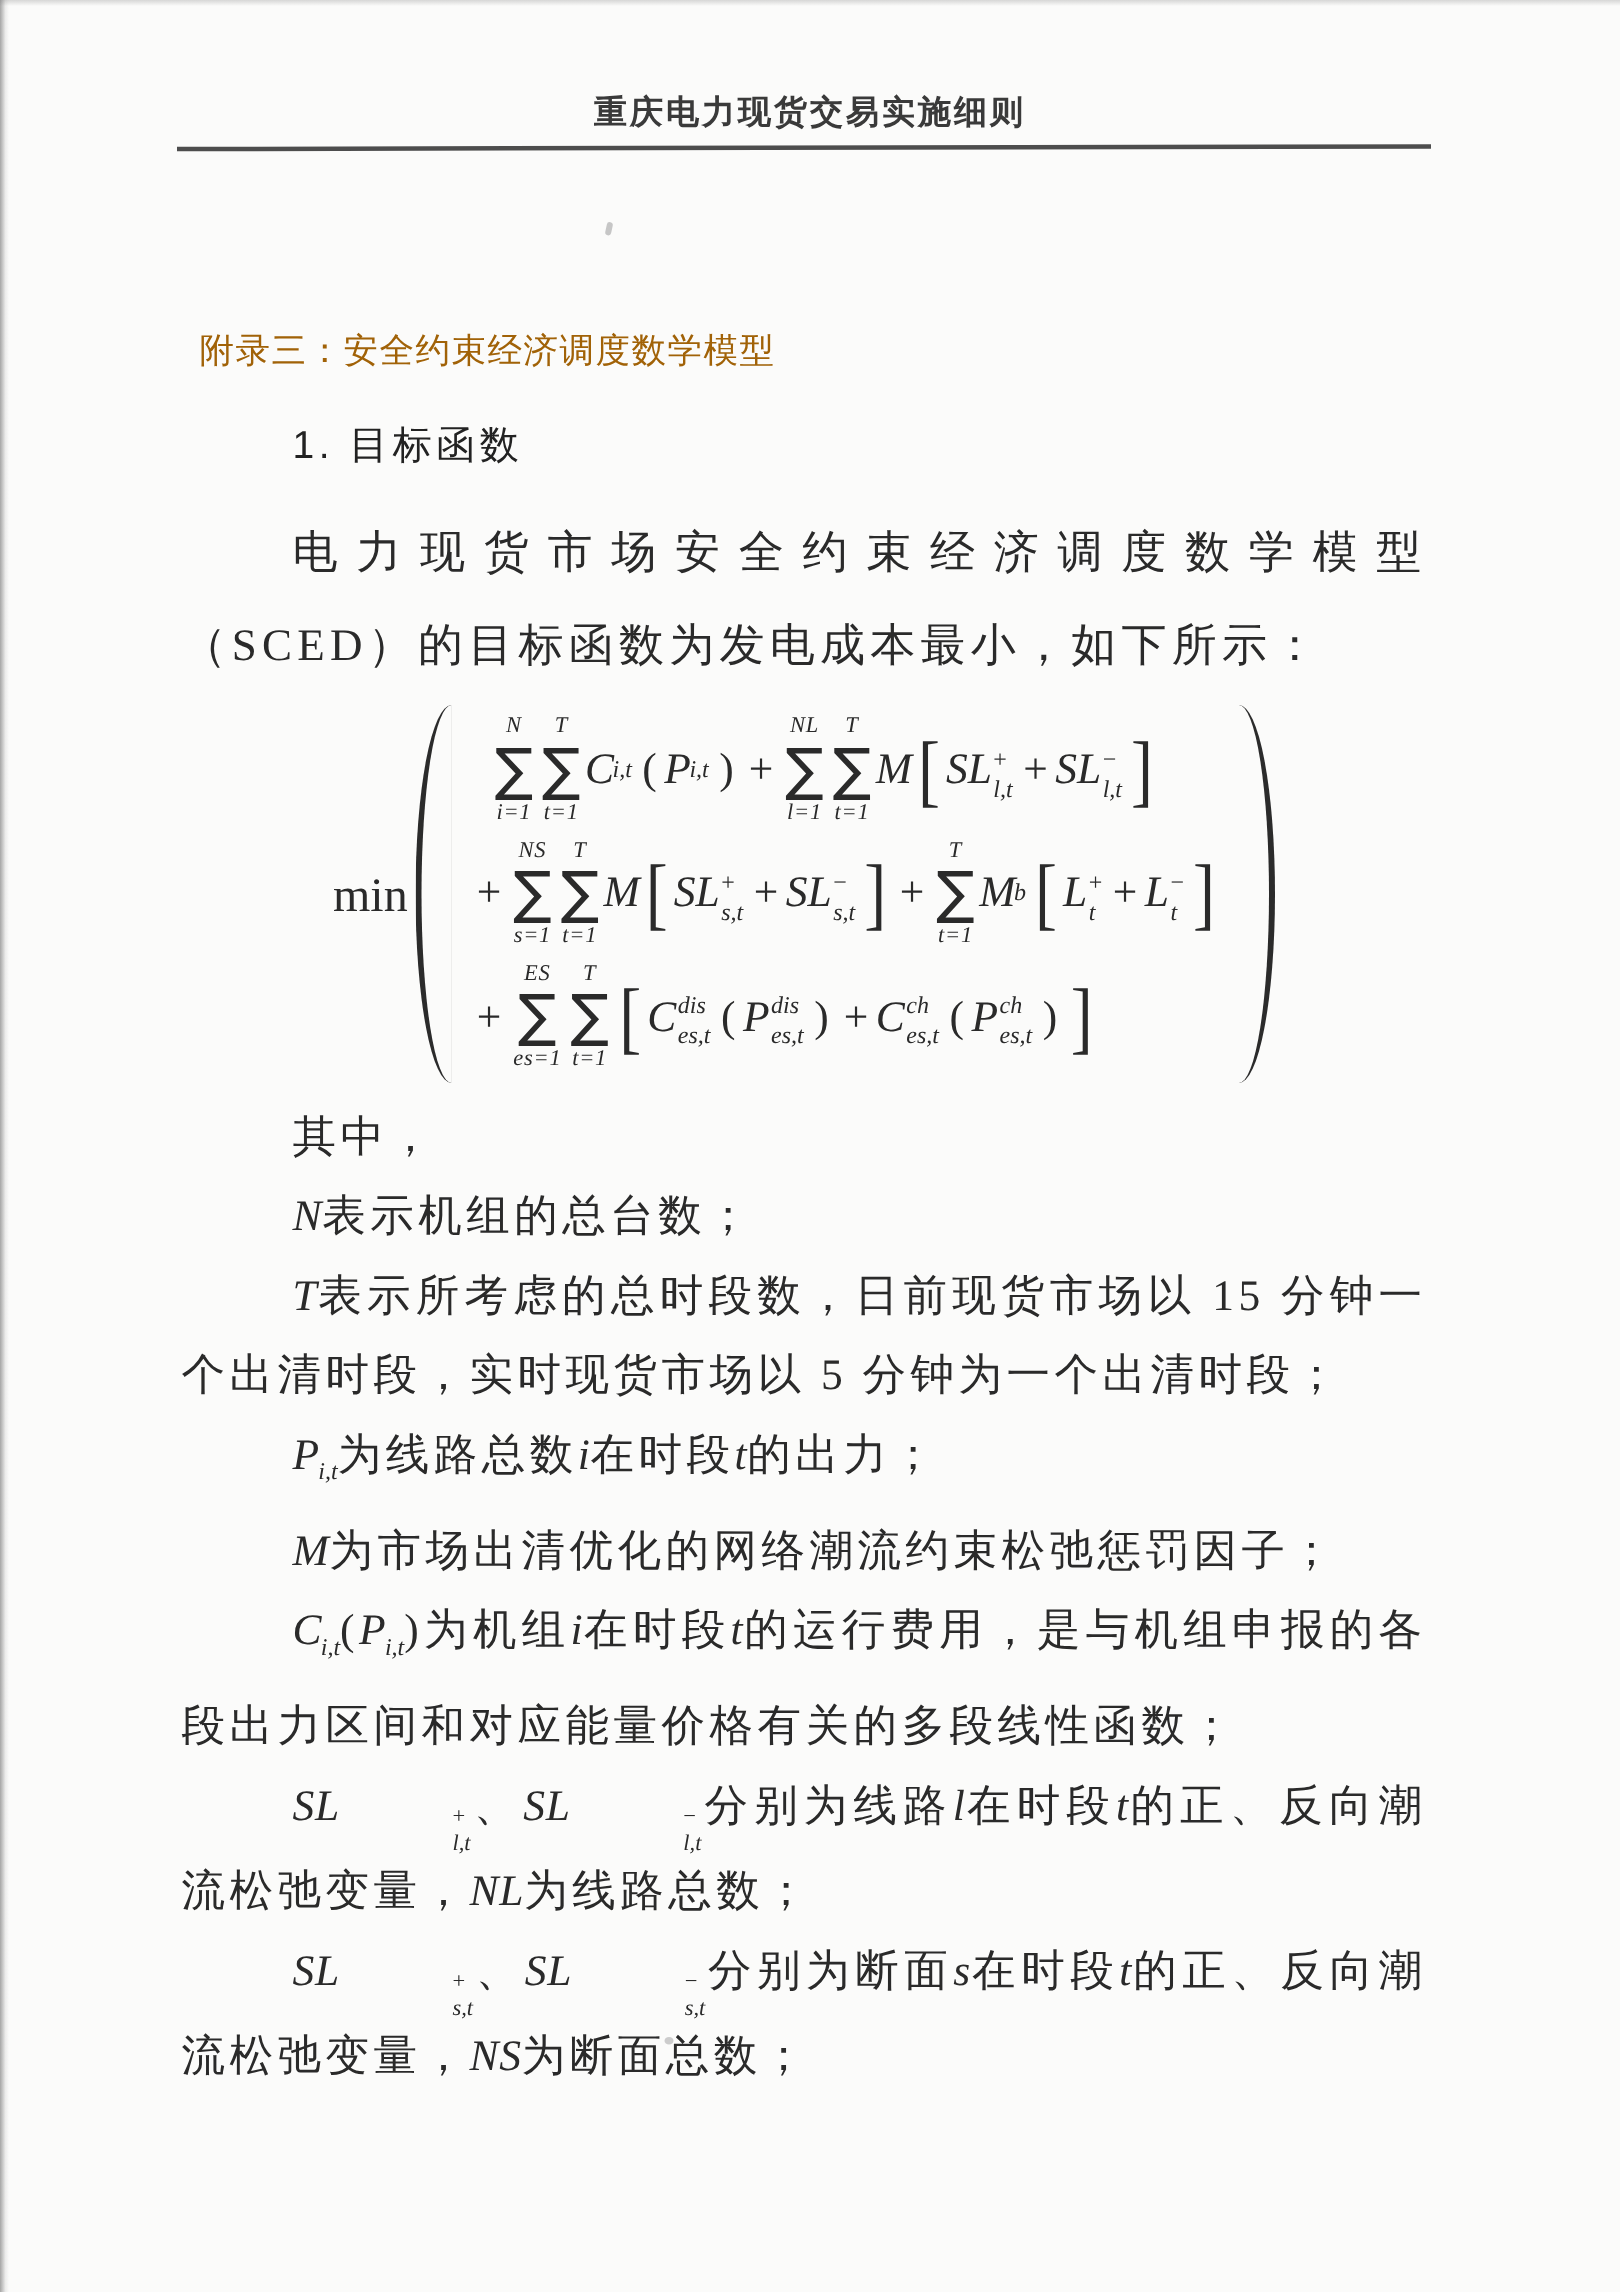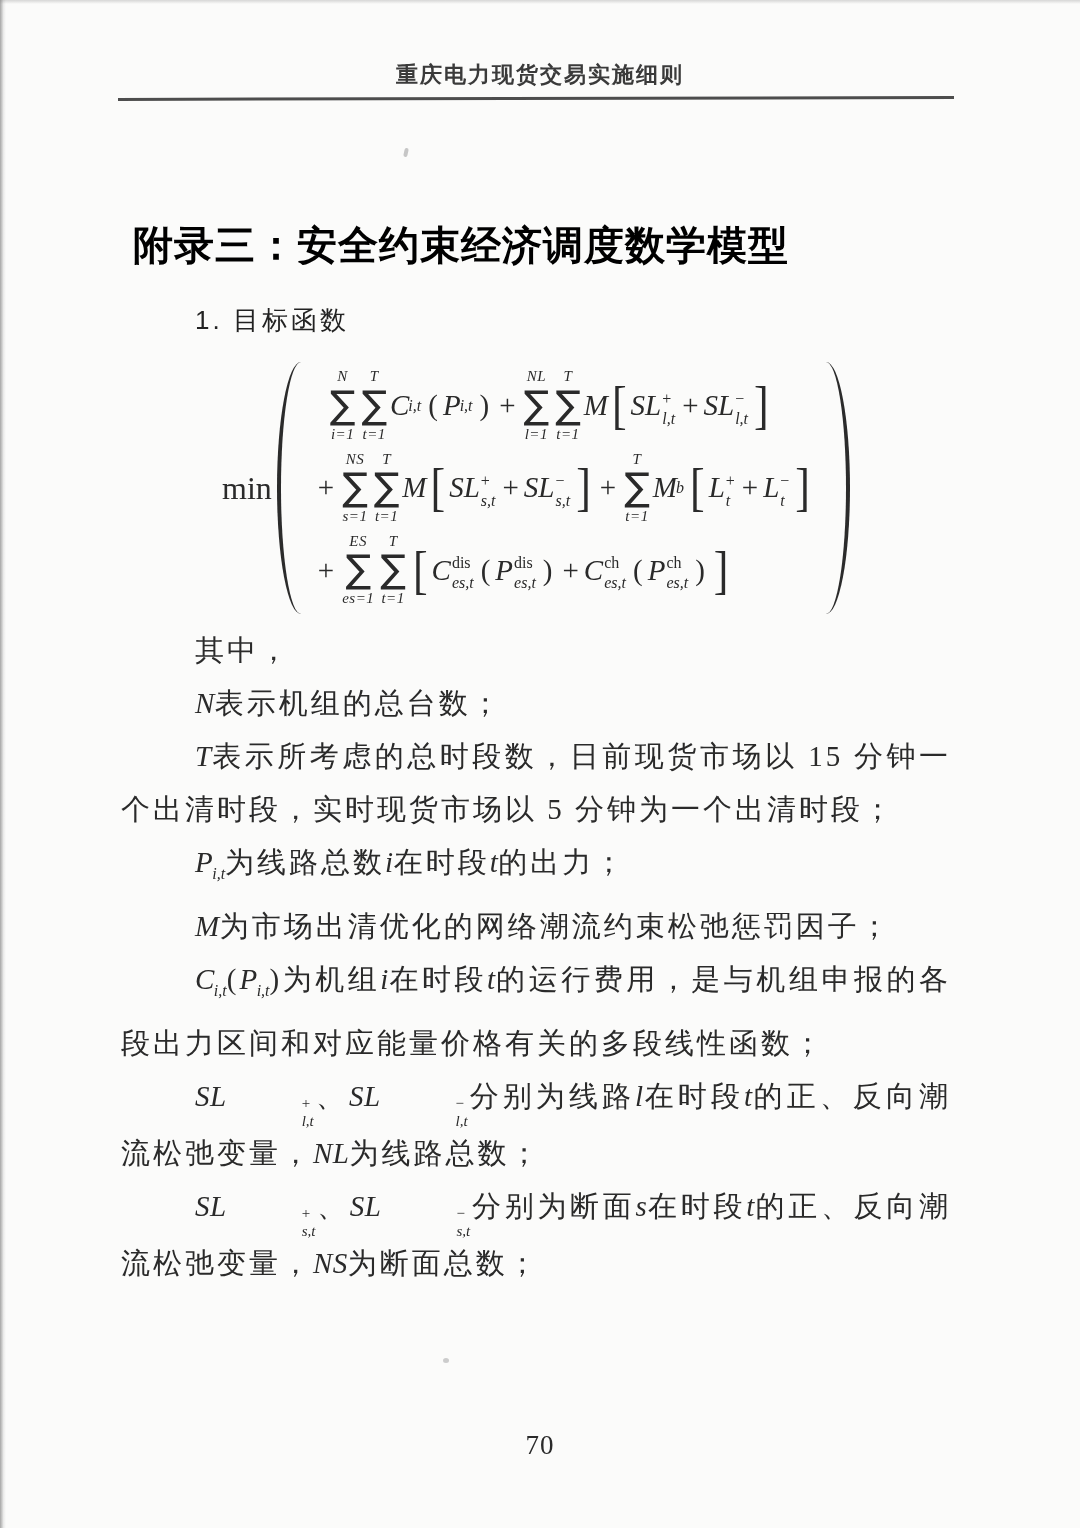--- a/index.html
+++ b/index.html
@@ -14,21 +14,21 @@
   .speck2{position:absolute;left:443px;top:1358px;width:6px;height:5px;background:#cccccc;border-radius:50%;}
 
   .header-title{position:absolute;top:60px;left:0;right:0;text-align:center;
         font-family:"Liberation Sans","DejaVu Sans",sans-serif;font-weight:600;
         font-size:22px;letter-spacing:2px;color:#3a3a3a;}
   .header-rule{position:absolute;top:97px;left:118px;width:836px;height:2.5px;background:#4d4d4d;
         transform:rotate(-0.12deg);}
 
   .content{position:absolute;left:121px;top:218px;width:830px;}
   h1.appendix{margin:0 0 30px 12px;font-family:"Liberation Sans","DejaVu Sans",sans-serif;
-        font-weight:bold;font-size:40px;letter-spacing:1px;color:#000000;}
+        font-weight:normal;font-size:23px;letter-spacing:1px;color:#a16207;}
   h2.section{margin:0 0 24px 74px;font-family:"Liberation Sans","DejaVu Sans",sans-serif;
         font-weight:normal;font-size:26px;letter-spacing:3px;color:#222;}
   p.intro{margin:0;font-size:30px;line-height:62px;text-align:justify;text-indent:74px;letter-spacing:3.5px;}
 
   .formula{display:flex;align-items:center;justify-content:center;margin:8px 0 10px;}
   .minlab{font-size:32px;margin-right:5px;}
   .lparen{width:20px;min-width:20px;height:252px;border-left:4px solid #2b2b2b;
         border-top-left-radius:100% 50%;border-bottom-left-radius:100% 50%;margin-right:12px;}
   .rparen{width:20px;min-width:20px;height:252px;border-right:4px solid #2b2b2b;
         border-top-right-radius:100% 50%;border-bottom-right-radius:100% 50%;margin-left:12px;}
@@ -37,21 +37,21 @@
   .frow.first{padding-left:14px;}
   .it{font-style:italic;}
   .op{font-style:normal;margin:0 5px;}
   .sum{display:inline-flex;flex-direction:column;align-items:center;margin:0 3px;line-height:1;}
   .sum .lim{font-style:italic;font-size:15px;line-height:1.15;letter-spacing:.5px;}
   .sum .sig{font-family:"DejaVu Sans",sans-serif;font-style:normal;font-size:38px;line-height:1.05;font-weight:500;}
   .msub{font-size:16px;font-style:italic;vertical-align:-9px;margin:0 2px 0 -1px;letter-spacing:0;}
   .ss{display:inline-flex;flex-direction:column;align-items:flex-start;line-height:1;
         font-size:16px;margin:0 2px 0 1px;transform:translateY(3px);}
   .ss .up{font-style:normal;}
-  .ss .up.it{}
+  .ss .up.it{font-style:italic;}
   .ss .dn{font-style:italic;margin-top:4px;letter-spacing:0;}
   .bigb{font-style:normal;display:inline-block;font-size:44px;font-weight:300;
         transform:scaleY(1.22);margin:0 4px;}
 
   p.def{margin:0;font-size:29px;line-height:53px;text-align:justify;text-indent:74px;letter-spacing:3px;}
   .dm{font-style:italic;letter-spacing:.5px;}
   .dsub{font-size:16px;font-style:italic;vertical-align:-7px;margin-left:-1px;letter-spacing:0;}
   .dss{display:inline-flex;flex-direction:column;align-items:flex-start;line-height:1;
         font-size:15px;transform:translateY(2px);margin:0 1px;}
   .dss .up{font-style:normal;}
@@ -67,20 +67,21 @@
   <div class="edge-top"></div>
   <div class="speck1"></div>
   <div class="speck2"></div>
 
   <div class="header-title">重庆电力现货交易实施细则</div>
   <div class="header-rule"></div>
 
   <div class="content">
     <h1 class="appendix">附录三：安全约束经济调度数学模型</h1>
     <h2 class="section">1. 目标函数</h2>
+    <p class="intro">电力现货市场安全约束经济调度数学模型（SCED）的目标函数为发电成本最小，如下所示：</p>
 
     <div class="formula">
       <span class="minlab">min</span>
       <div class="lparen"></div>
       <div class="fcol">
 
         <div class="frow first">
             <span class="sum">
               <span class="lim">N</span>
               <span class="sig">∑</span>
@@ -240,14 +241,13 @@
 
     <p class="def"><span class="dm">SL</span><span class="dss">
           <span class="up">+</span>
           <span class="dn">s,t</span>
         </span><span>、</span><span class="dm">SL</span><span class="dss">
           <span class="up">−</span>
           <span class="dn">s,t</span>
         </span><span>分别为断面</span><span class="dm">s</span><span>在时段</span><span class="dm">t</span><span>的正、反向潮流松弛变量，</span><span class="dm">NS</span><span>为断面总数；</span></p>
   </div>
 
-  <div class="pageno">70</div>
 </div>
 
 </body></html>

